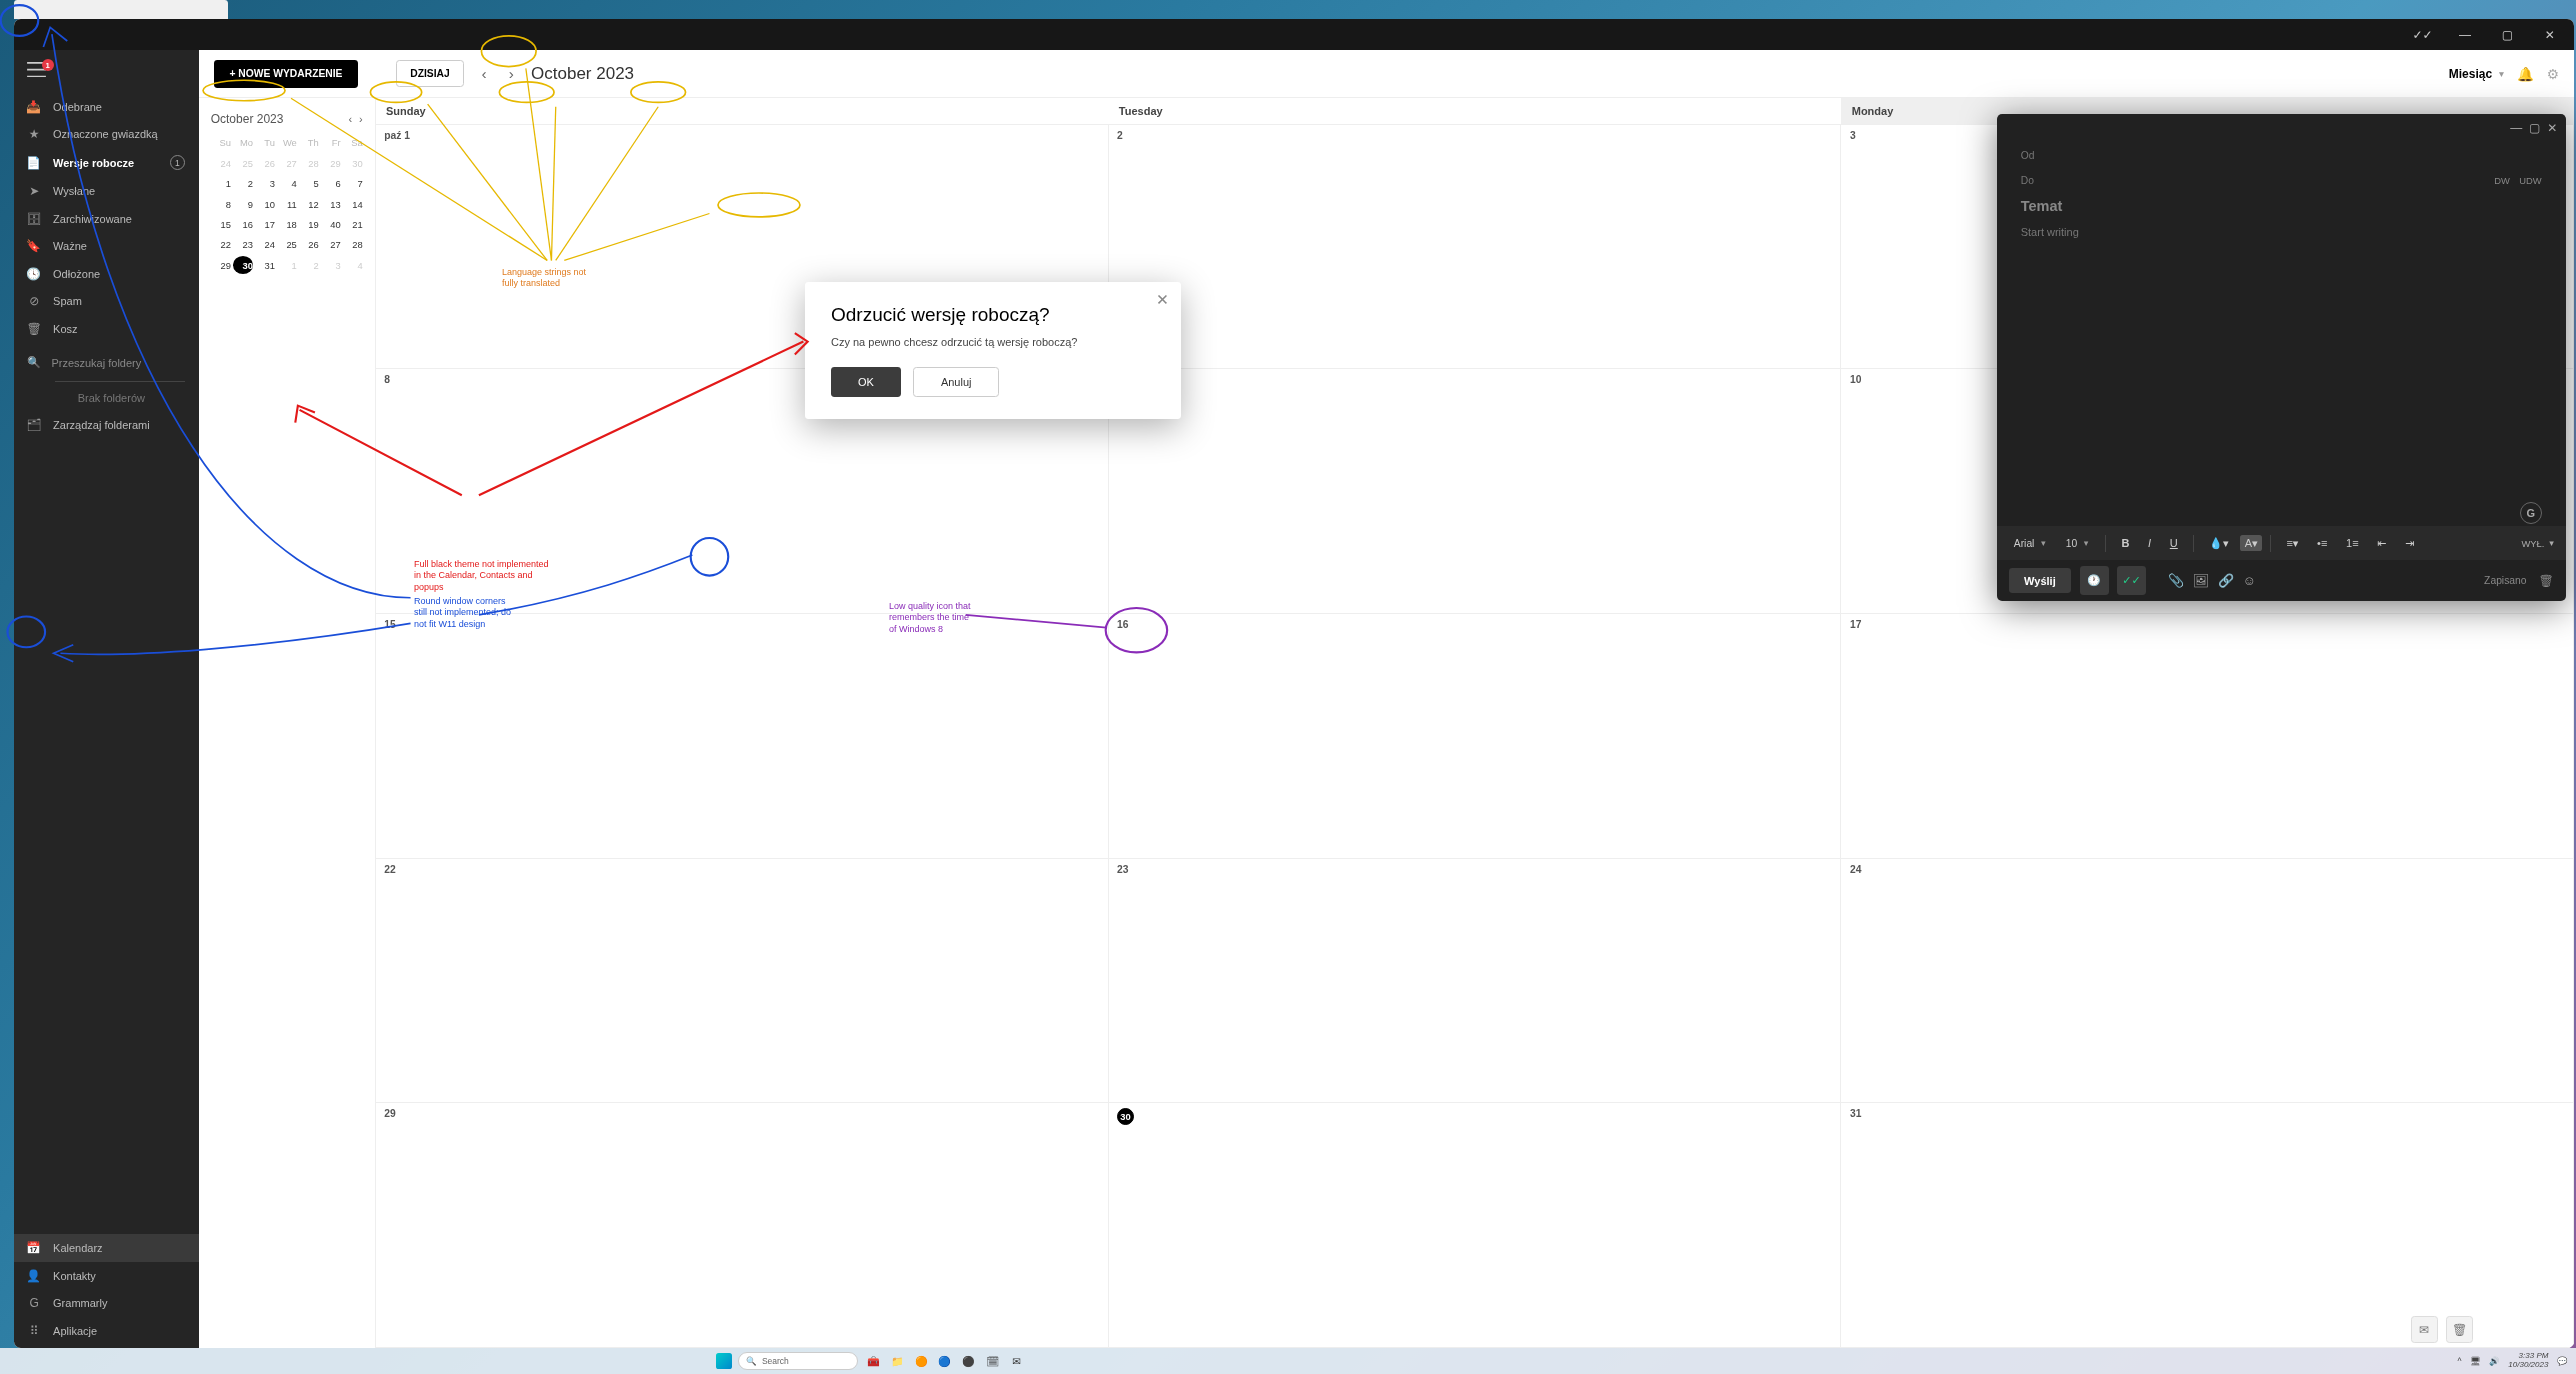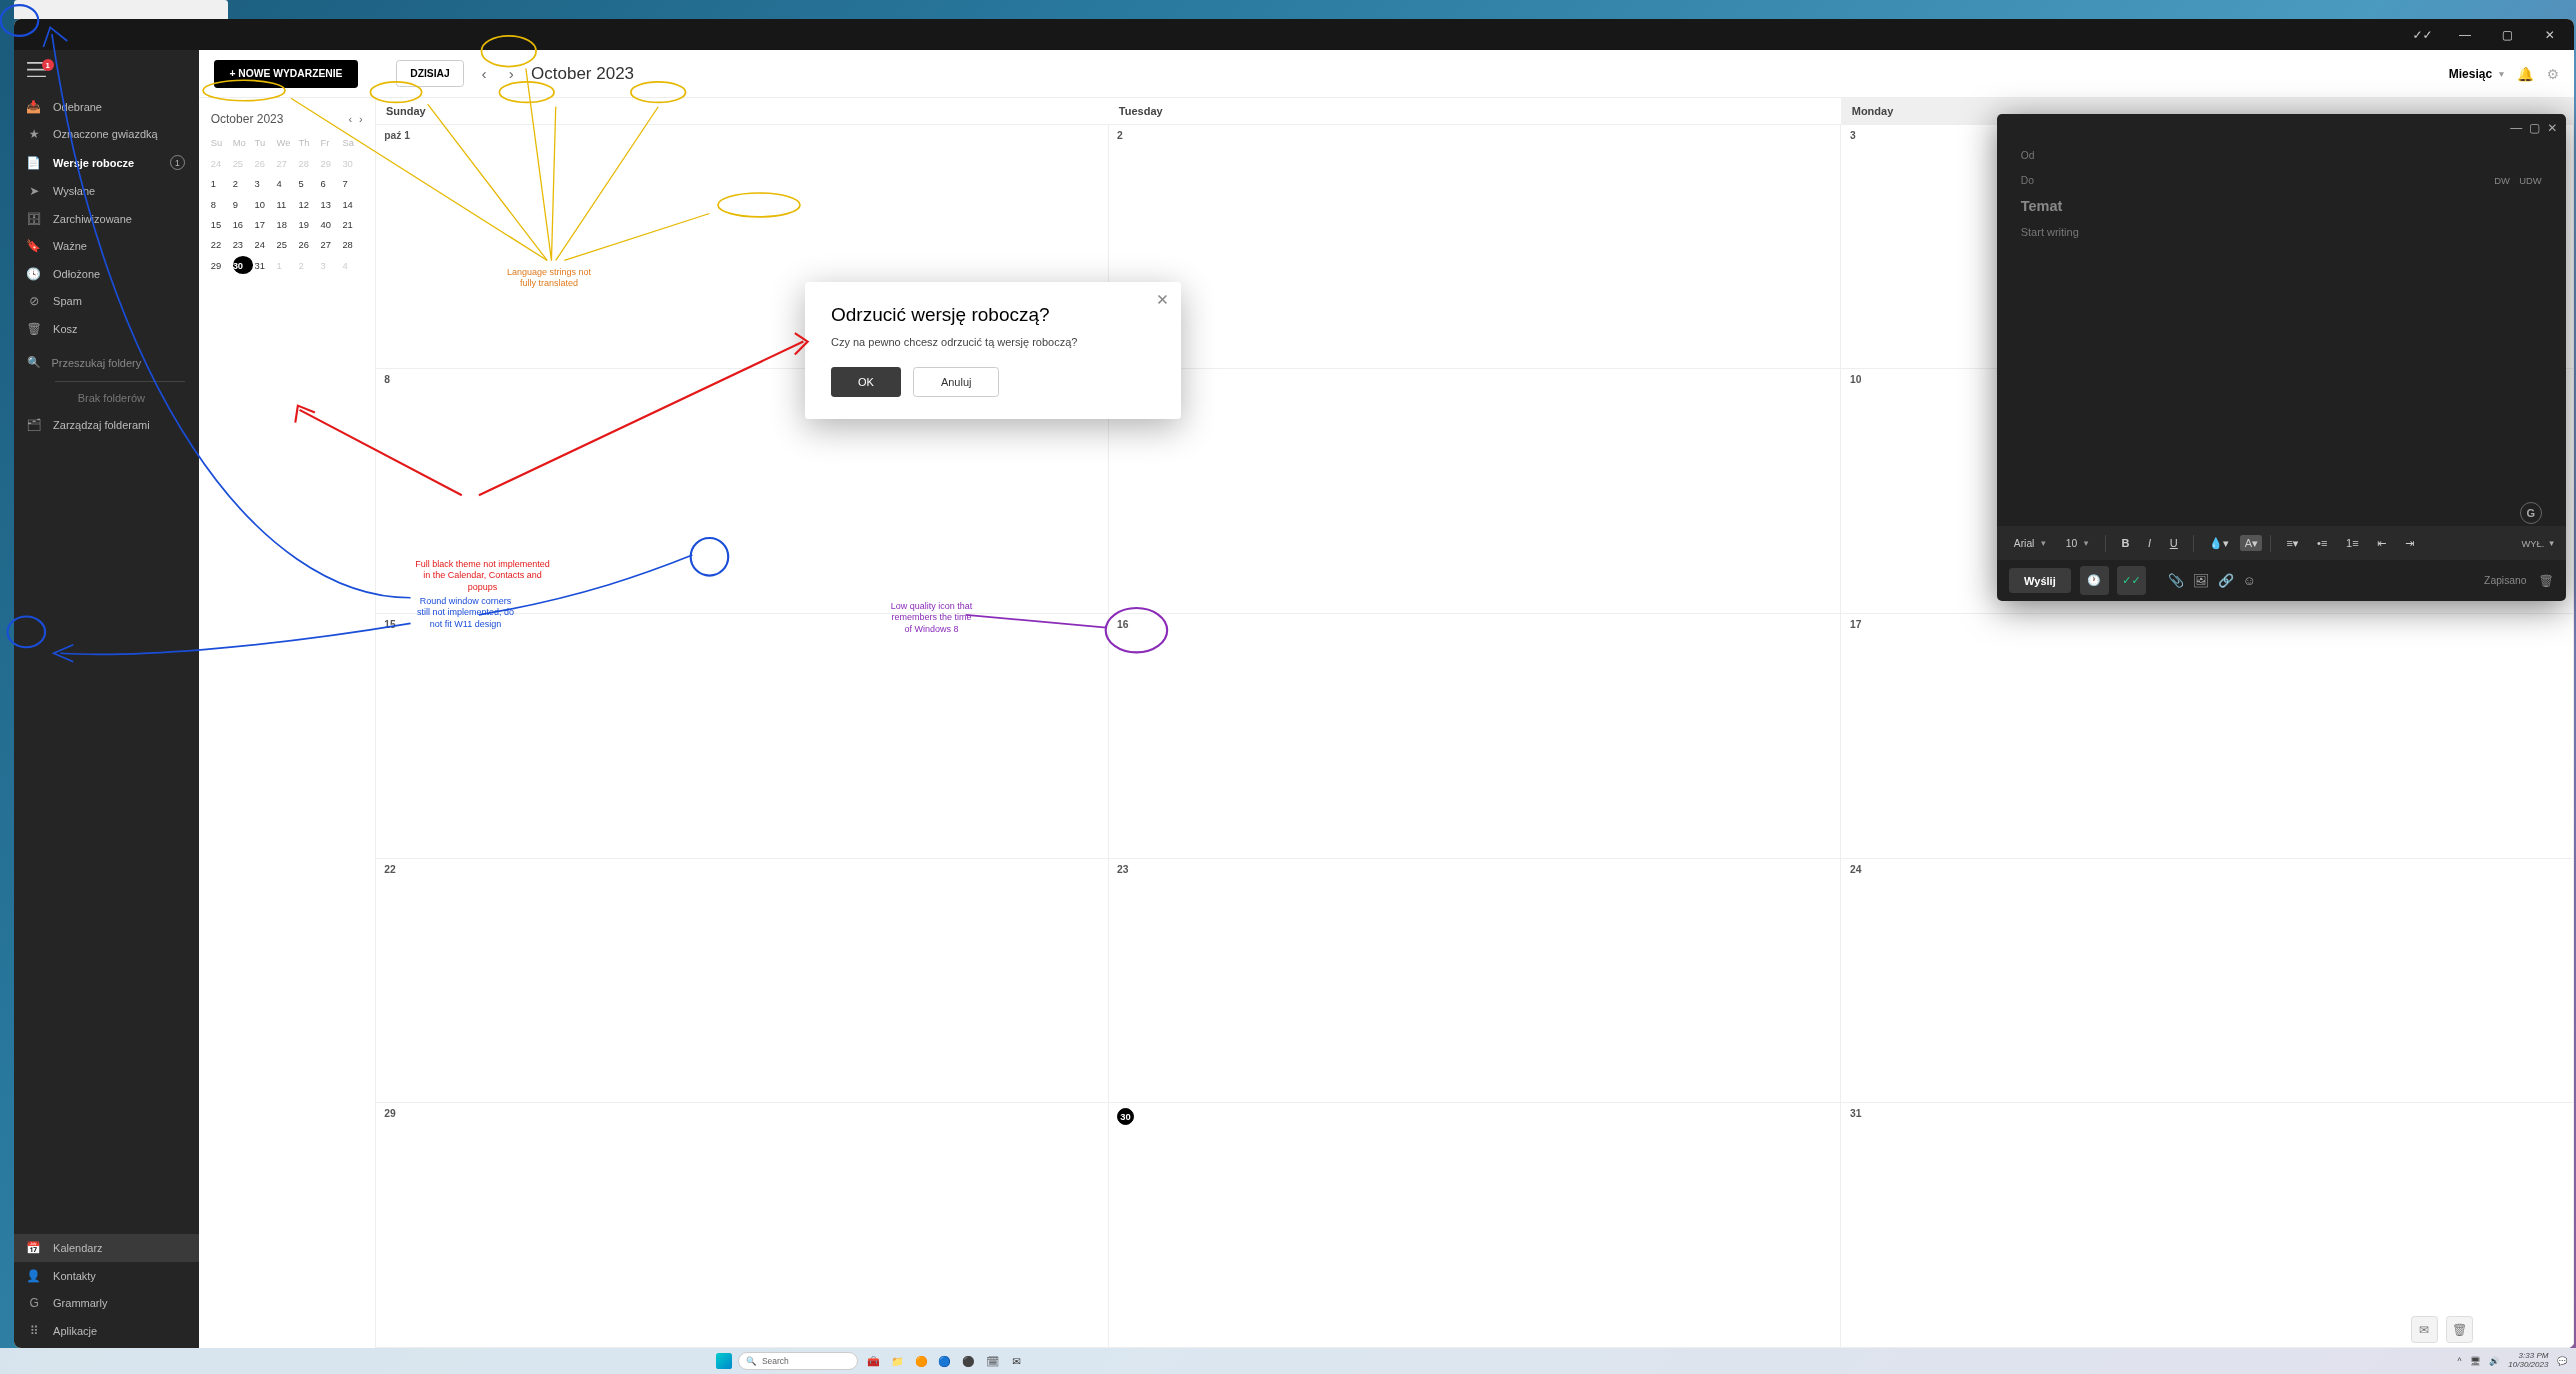--- a/index.html
+++ b/index.html
@@ -38,21 +38,21 @@
 .nav-chev { font-size: 15.4px; color: #666; cursor: pointer; padding: 3.4px 5.1px; }
 .month-title { font-size: 17px; color: #333; }
 .spacer { flex: 1; }
 .view-select { display: flex; align-items: center; gap: 5.1px; font-size: 12px; font-weight: 600; cursor: pointer; }
 .top-ico { color: #aaa; font-size: 13.7px; cursor: pointer; }
 
 .content { flex: 1; display: flex; min-height: 0; }
 .mini-cal-col { width: 176px; padding: 8.5px 12px; }
 .mini-header { display: flex; align-items: center; justify-content: space-between; font-size: 12px; color: #555; margin: 5.1px 0 8.5px; }
 .mini-header .chev { display: flex; gap: 6.8px; color: #666; cursor: pointer; font-size: 11px; }
-.mini-grid { display: grid; grid-template-columns: repeat(7, 1fr); gap: 2.6px 1.7px; text-align: left; font-size: 9.4px; }
+.mini-grid { display: grid; grid-template-columns: repeat(7, 1fr); gap: 2.6px 1.7px; text-align: right; font-size: 9.4px; }
 .mini-grid .dhd { color: #bbb; padding: 3.4px 0; }
 .mini-grid .dc { padding: 3.4px 0; color: #333; cursor: pointer; }
 .mini-grid .dc.dim { color: #ccc; }
 .mini-grid .dc.today { background: #000; color: #fff; border-radius: 50%; font-weight: 600; }
 
 .big-cal { flex: 1; display: flex; flex-direction: column; border-left: 0.9px solid #eee; min-width: 0; }
 .dayhead-row { display: flex; border-bottom: 0.9px solid #eee; }
 .dayhead { flex: 1; padding: 6.8px 10.3px; font-size: 11px; font-weight: 600; color: #444; }
 .dayhead.today { background: #efefef; }
 .weeks { flex: 1; display: flex; flex-direction: column; }
@@ -97,21 +97,21 @@
 .modal-btns { display: flex; gap: 12px; }
 .modal-btns button { padding: 7.7px 27px; border-radius: 3.4px; font-size: 11px; cursor: pointer; }
 .btn-ok { background: #3c3c3c; color: #fff; border: none; }
 .btn-cancel { background: #fff; border: 0.9px solid #ccc; color: #333; }
 
 
 .float-btns { position: absolute; bottom: 31px; right: 103px; display: flex; gap: 8.5px; }
 .float-btn { width: 27px; height: 27px; background: #f3f3f3; border: 0.9px solid #ddd; border-radius: 3.4px; display: flex; align-items: center; justify-content: center; color: #777; font-size: 12px; cursor: pointer; }
 
 
-.annotations { position: absolute; inset: 0; pointer-events: none; text-align: center; }
+.annotations { position: absolute; inset: 0; pointer-events: none; }
 .annotations svg { width: 100%; height: 100%; }
 .note { position: absolute; font-size: 9px; line-height: 1.25; pointer-events: none; }
 .note.orange { color: #e07b1f; }
 .note.red { color: #e31919; }
 .note.blue { color: #1a4ed8; }
 .note.purple { color: #8a2cb8; }
 
 
 .taskbar { position: absolute; bottom: 0; left: 0; right: 0; height: 26px; background: rgba(235,240,245,.9); display: flex; align-items: center; font-size: 8.5px; color: #333; }
 .taskbar .center { margin: 0 auto; display: flex; align-items: center; gap: 6.8px; }

